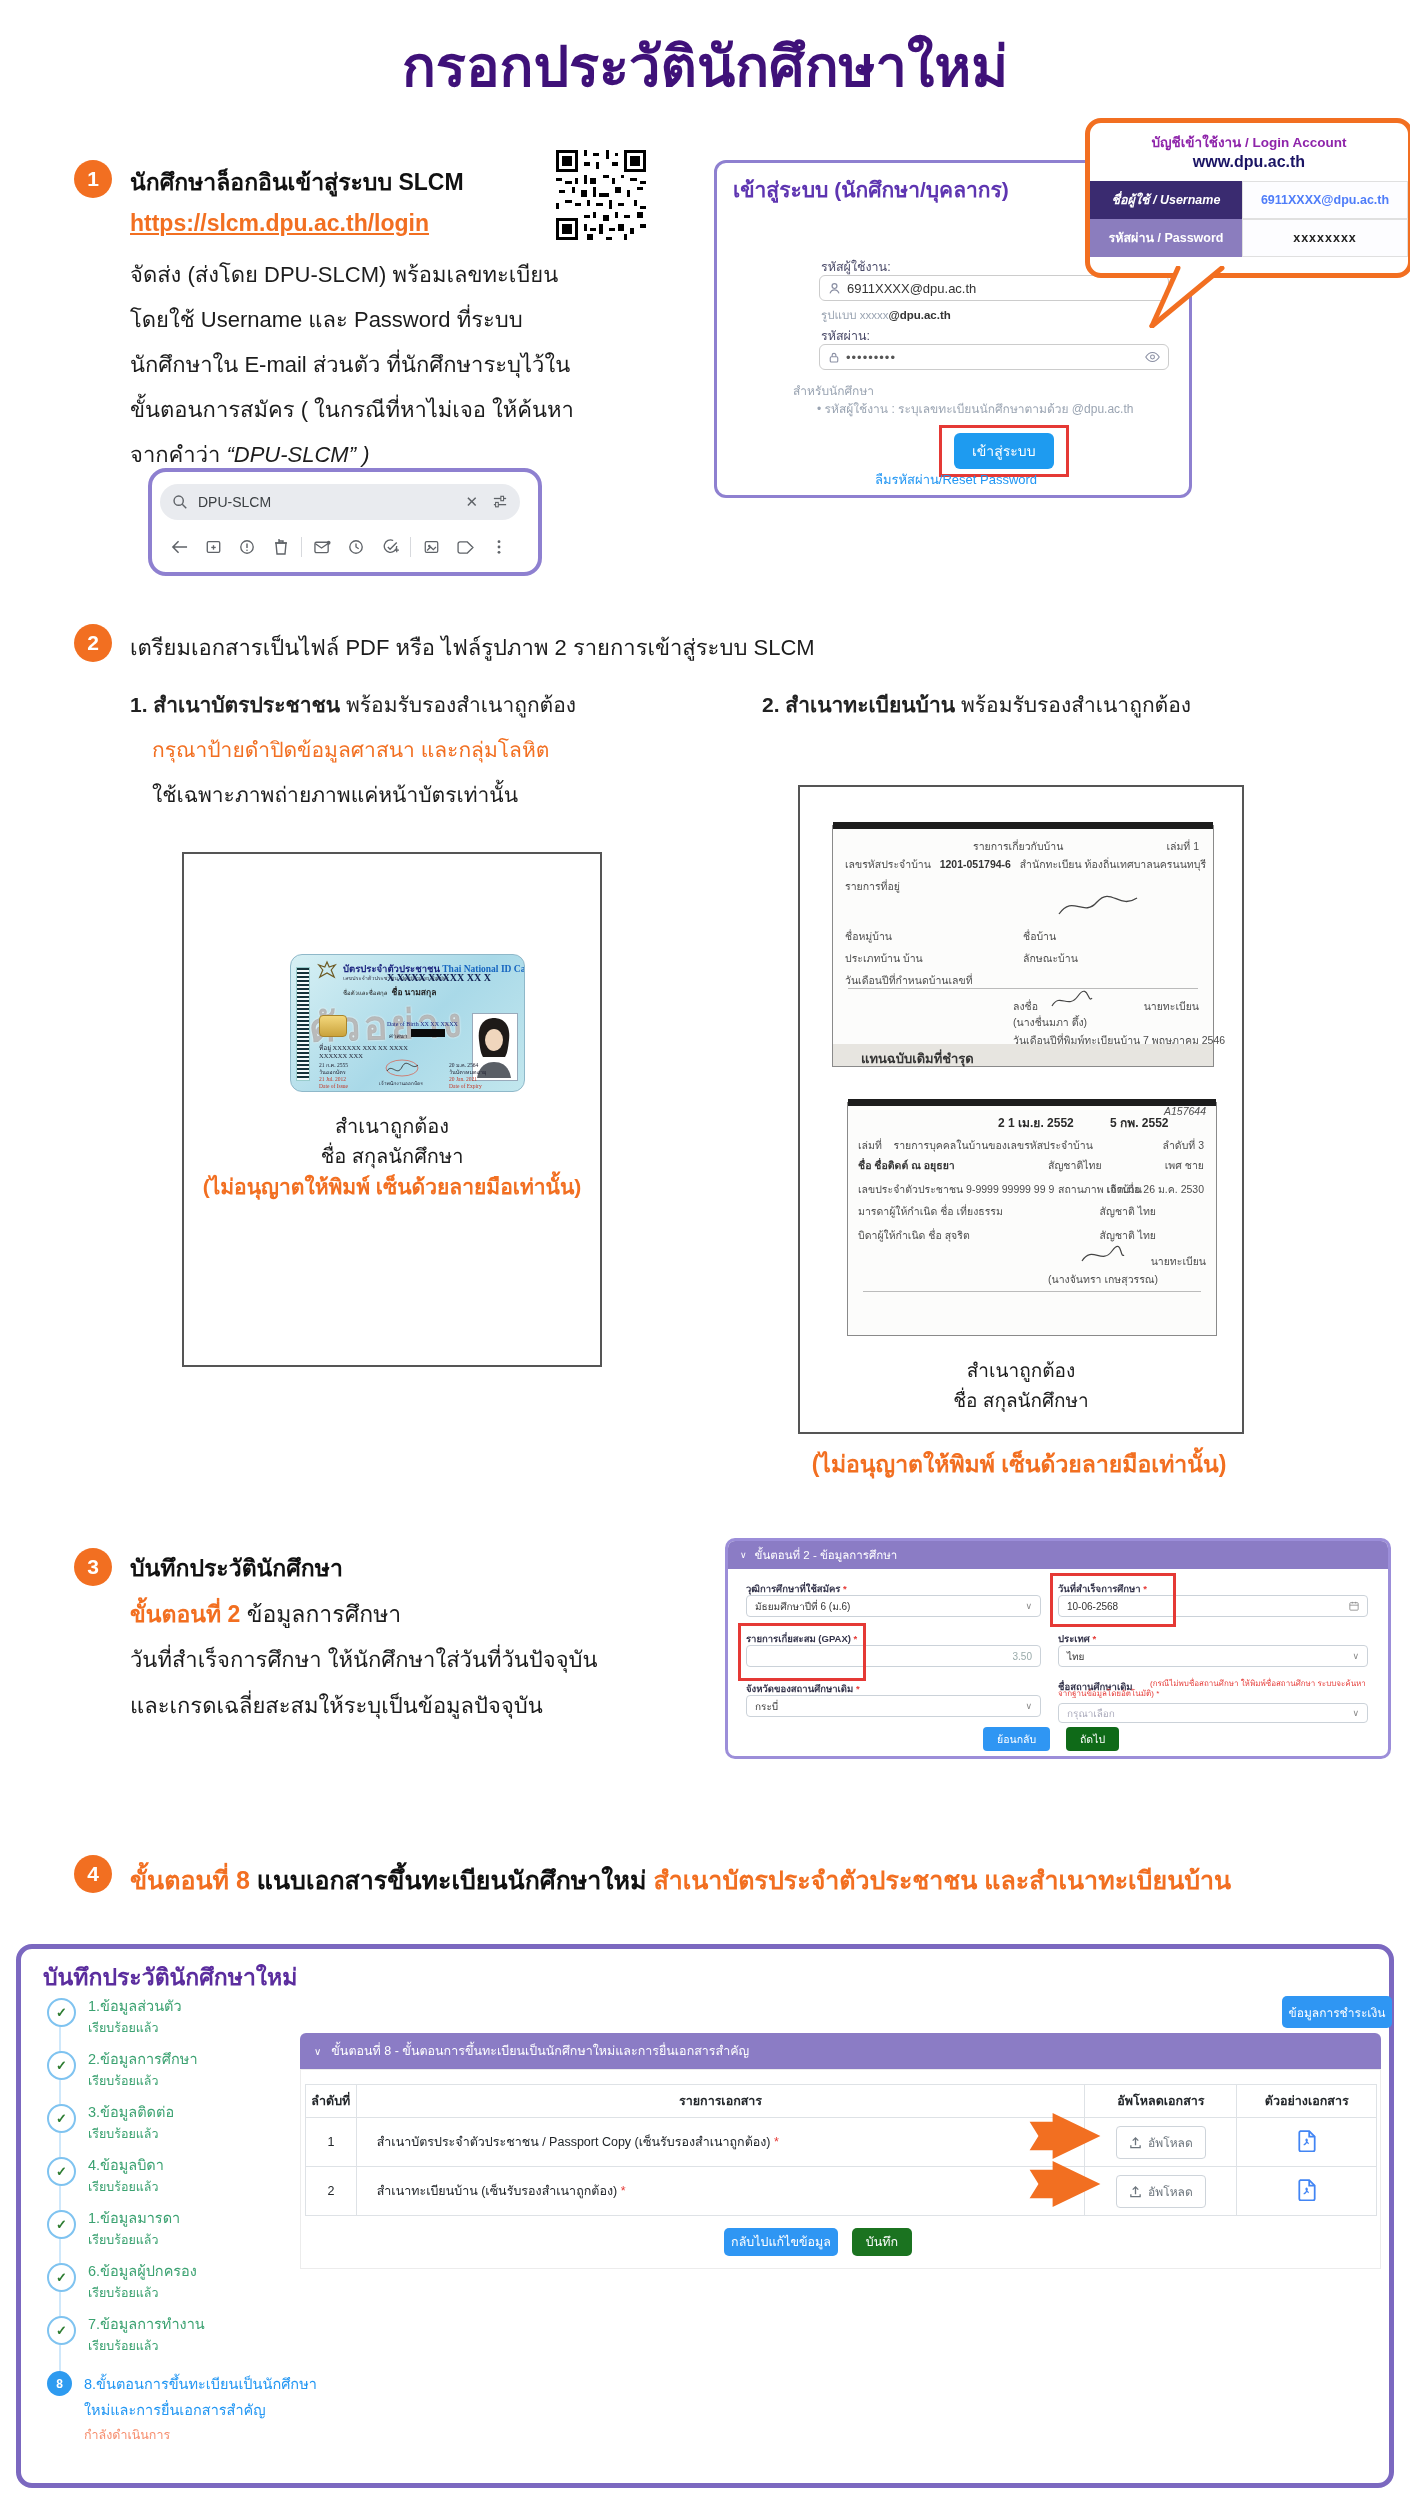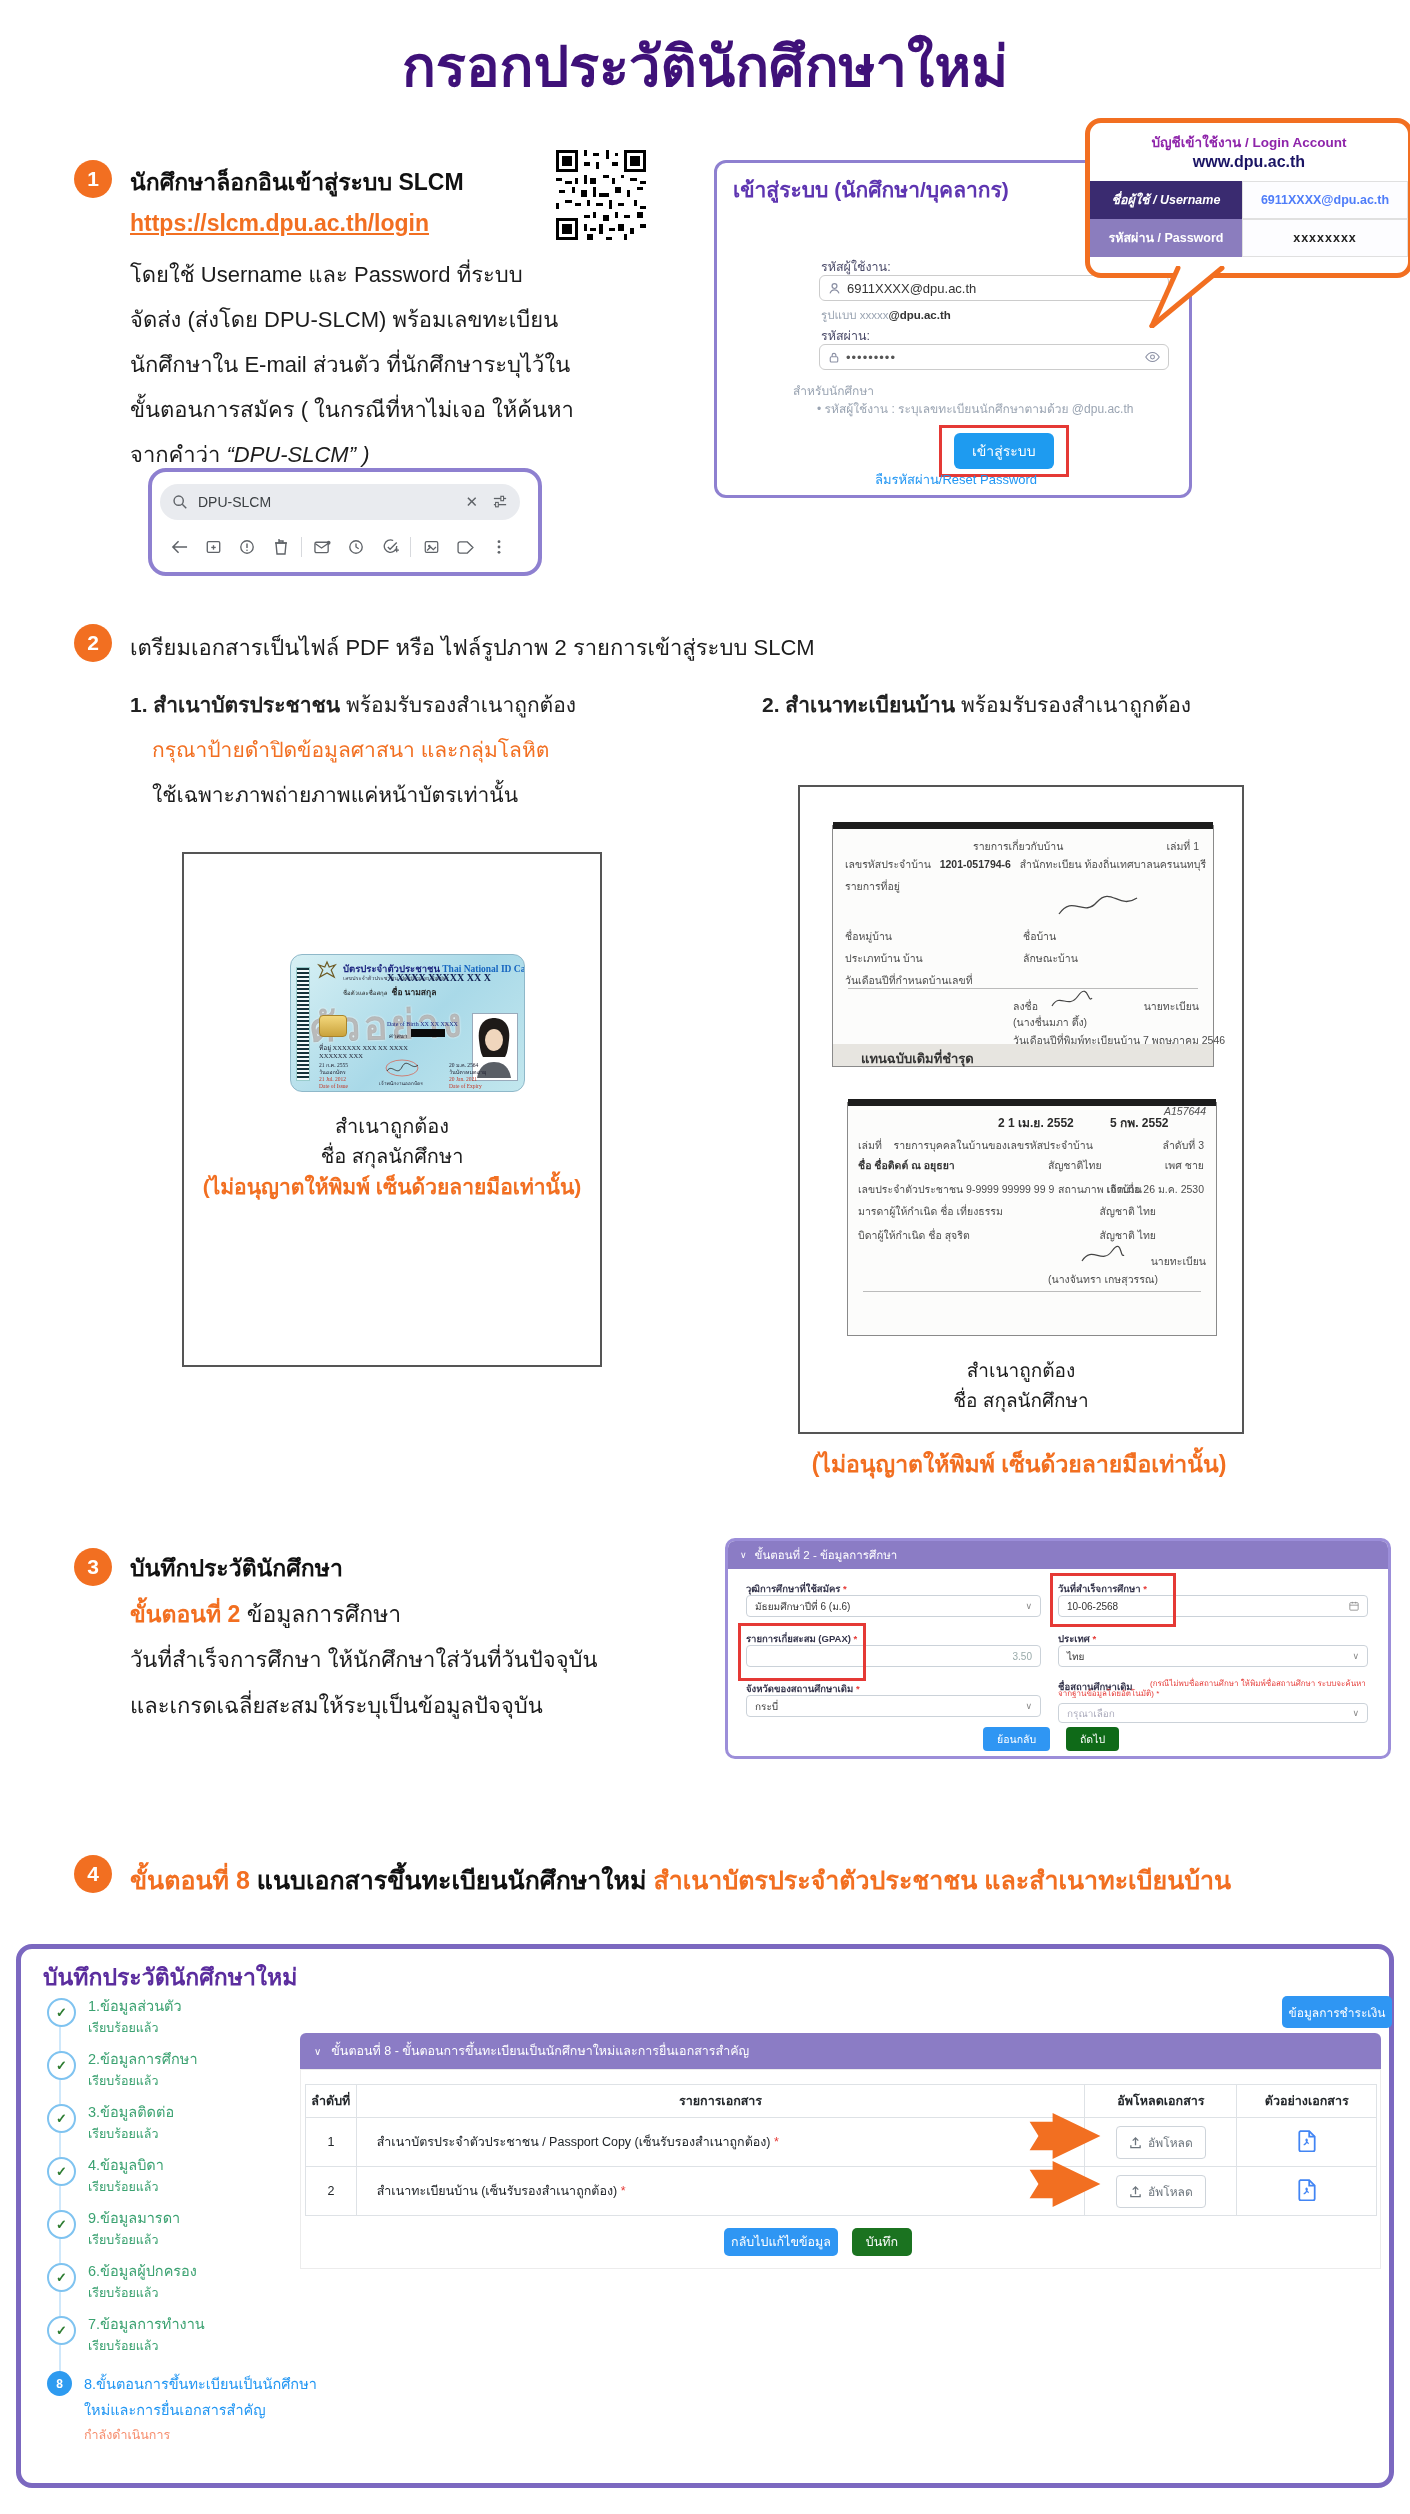--- a/index.html
+++ b/index.html
@@ -204,22 +204,22 @@
         <rect x="20" y="24" width="2" height="2"></rect>
         <rect x="24" y="25" width="1" height="2"></rect>
         <rect x="27" y="24" width="2" height="1"></rect>
       <rect x="10" y="27" width="2" height="2"></rect>
         <rect x="16" y="28" width="2" height="1"></rect>
         <rect x="22" y="27" width="1" height="2"></rect>
     </g>
   </svg>
   <a class="abs s1-link nowrap" style="left:130px;top:210px;" href="#">https://slcm.dpu.ac.th/login</a>
   <div class="abs" style="left:130px;top:252px;width:600px;">
+    <div class="body-line nowrap">จัดส่ง (ส่งโดย DPU-SLCM) พร้อมเลขทะเบียน</div>
     <div class="body-line nowrap">โดยใช้ Username และ Password ที่ระบบ</div>
-    <div class="body-line nowrap">จัดส่ง (ส่งโดย DPU-SLCM) พร้อมเลขทะเบียน</div>
     <div class="body-line nowrap">นักศึกษาใน E-mail ส่วนตัว ที่นักศึกษาระบุไว้ใน</div>
     <div class="body-line nowrap">ขั้นตอนการสมัคร ( ในกรณีที่หาไม่เจอ ให้ค้นหา</div>
     <div class="body-line nowrap"><span>จากคำว่า </span><i>“DPU-SLCM” )</i></div>
   </div>
 
   <div class="abs login-card">
     <div class="login-title nowrap">เข้าสู่ระบบ (นักศึกษา/บุคลากร)</div>
     <div class="lg-label" style="left:104px;top:94px;">รหัสผู้ใช้งาน:</div>
     <div class="lg-input" style="left:102px;top:112px;width:332px;">
       <svg width="13" height="13" viewBox="0 0 16 16">
@@ -581,21 +581,21 @@
       <div>
           <div class="plabel">4.ข้อมูลบิดา</div>
           <div class="pstatus">เรียบร้อยแล้ว</div>
         </div>
     </div>
     <div class="pstep" style="top:261px;">
       <div class="pcircle">
           <span class="pcheck">✓</span>
         </div>
       <div>
-          <div class="plabel">9.ข้อมูลมารดา</div>
+          <div class="plabel">1.ข้อมูลมารดา</div>
           <div class="pstatus">เรียบร้อยแล้ว</div>
         </div>
     </div>
     <div class="pstep" style="top:314px;">
       <div class="pcircle">
           <span class="pcheck">✓</span>
         </div>
       <div>
           <div class="plabel">6.ข้อมูลผู้ปกครอง</div>
           <div class="pstatus">เรียบร้อยแล้ว</div>

